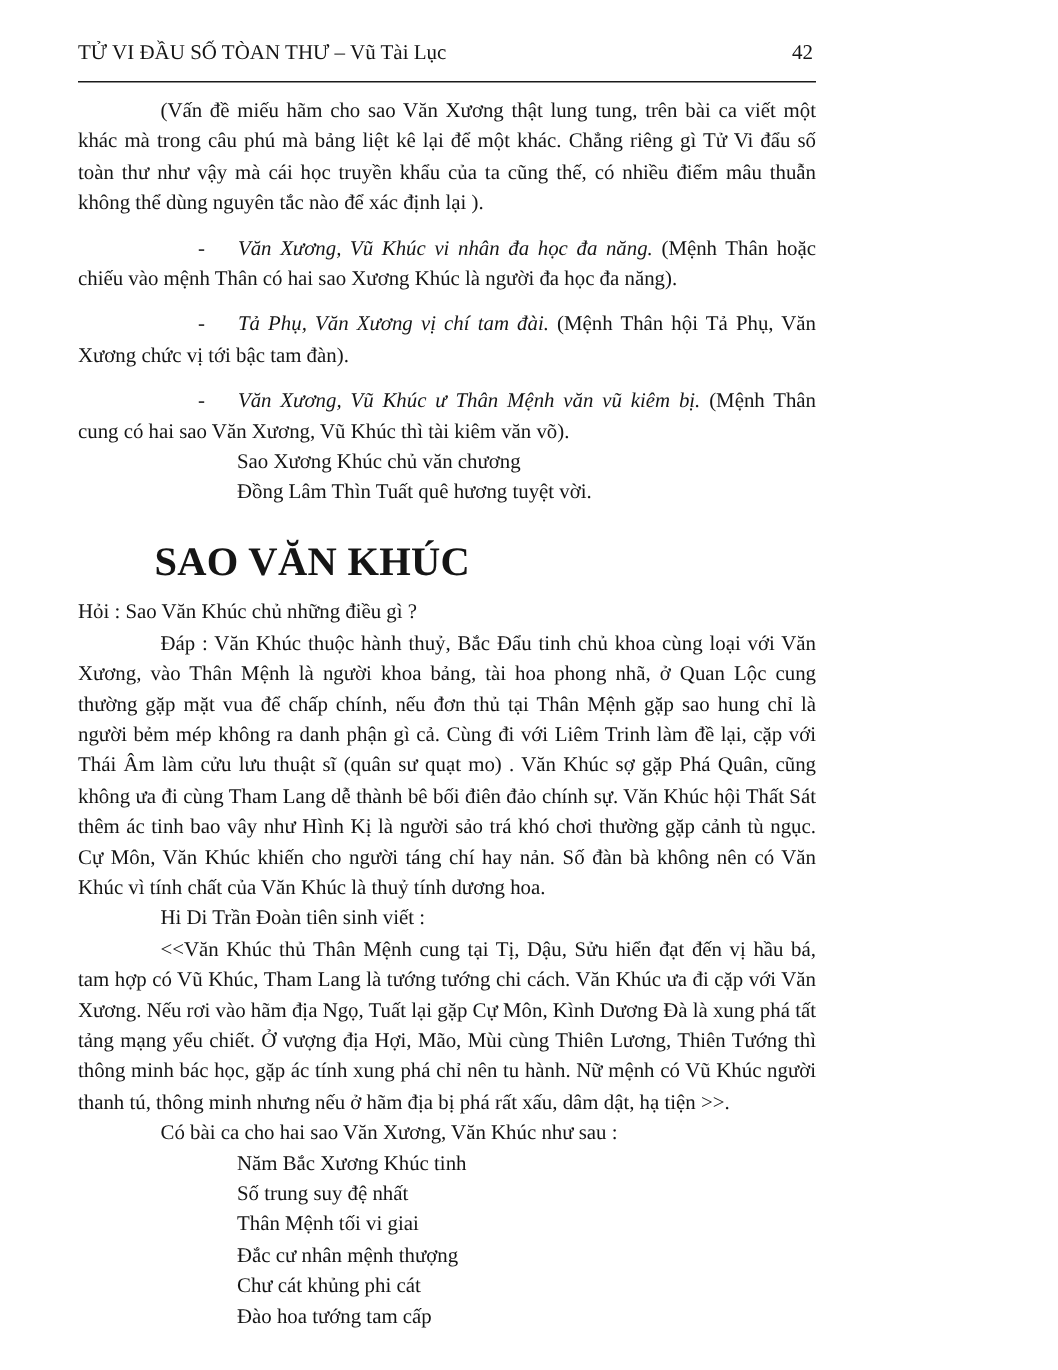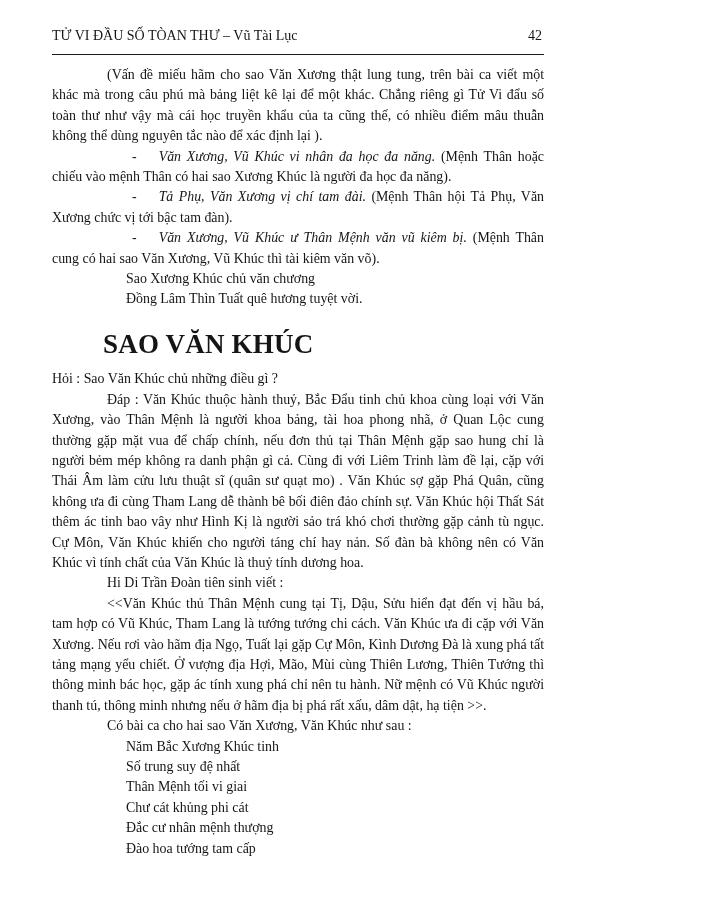--- a/index.html
+++ b/index.html
@@ -29,24 +29,24 @@
     border-top: 1.7px solid #1a1a1a;
     margin: 0 0 10px 0;
   }
   .content {
     font-size: 13.9px;
     line-height: 20.4px;
     text-align: justify;
   }
   p { margin: 0; }
   .indent { text-indent: 55px; }
-  .bullet { text-indent: 80px; }
+  .bullet { text-indent: 80px; margin-top: 10px; }
   .bullet .gap { display: inline-block; width: 22px; }
   .bullet i { font-style: italic; }
-  .verse { margin-left: 74px; text-align: left; }
+  .verse { margin-left: 106px; text-align: left; }
   .verse p { text-indent: 0; }
   h1.section-heading {
     font-size: 27px;
     font-weight: bold;
     letter-spacing: 0.2px;
     margin: 24px 0 15px 51px;
     text-align: left;
   }
 </style>
 </head>
@@ -86,19 +86,19 @@
     <p class="indent">Hi Di Trần Đoàn tiên sinh viết :</p>
 
     <p class="indent">&lt;&lt;Văn Khúc thủ Thân Mệnh cung tại Tị, Dậu, Sửu hiển đạt đến vị hầu bá, tam hợp có Vũ Khúc, Tham Lang là tướng tướng chi cách. Văn Khúc ưa đi cặp với Văn Xương. Nếu rơi vào hãm địa Ngọ, Tuất lại gặp Cự Môn, Kình Dương Đà là xung phá tất tảng mạng yểu chiết. Ở vượng địa Hợi, Mão, Mùi cùng Thiên Lương, Thiên Tướng thì thông minh bác học, gặp ác tính xung phá chỉ nên tu hành. Nữ mệnh có Vũ Khúc người thanh tú, thông minh nhưng nếu ở hãm địa bị phá rất xấu, dâm dật, hạ tiện &gt;&gt;.</p>
 
     <p class="indent">Có bài ca cho hai sao Văn Xương, Văn Khúc như sau :</p>
 
     <div class="verse">
       <p>Năm Bắc Xương Khúc tinh</p>
       <p>Số trung suy đệ nhất</p>
       <p>Thân Mệnh tối vi giai</p>
+      <p>Đắc cư nhân mệnh thượng</p>
       <p>Chư cát khủng phi cát</p>
-      <p>Đắc cư nhân mệnh thượng</p>
       <p>Đào hoa tướng tam cấp</p>
     </div>
 
   </div>
 </div>
 
 </body></html>

